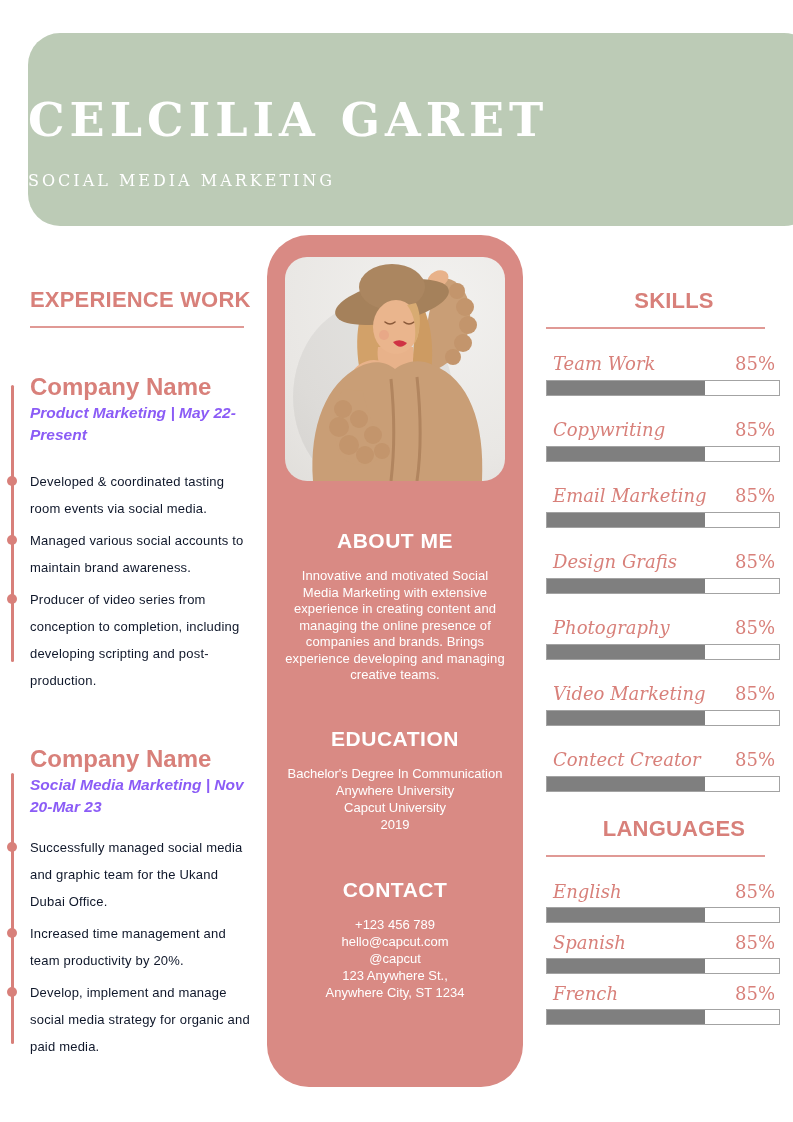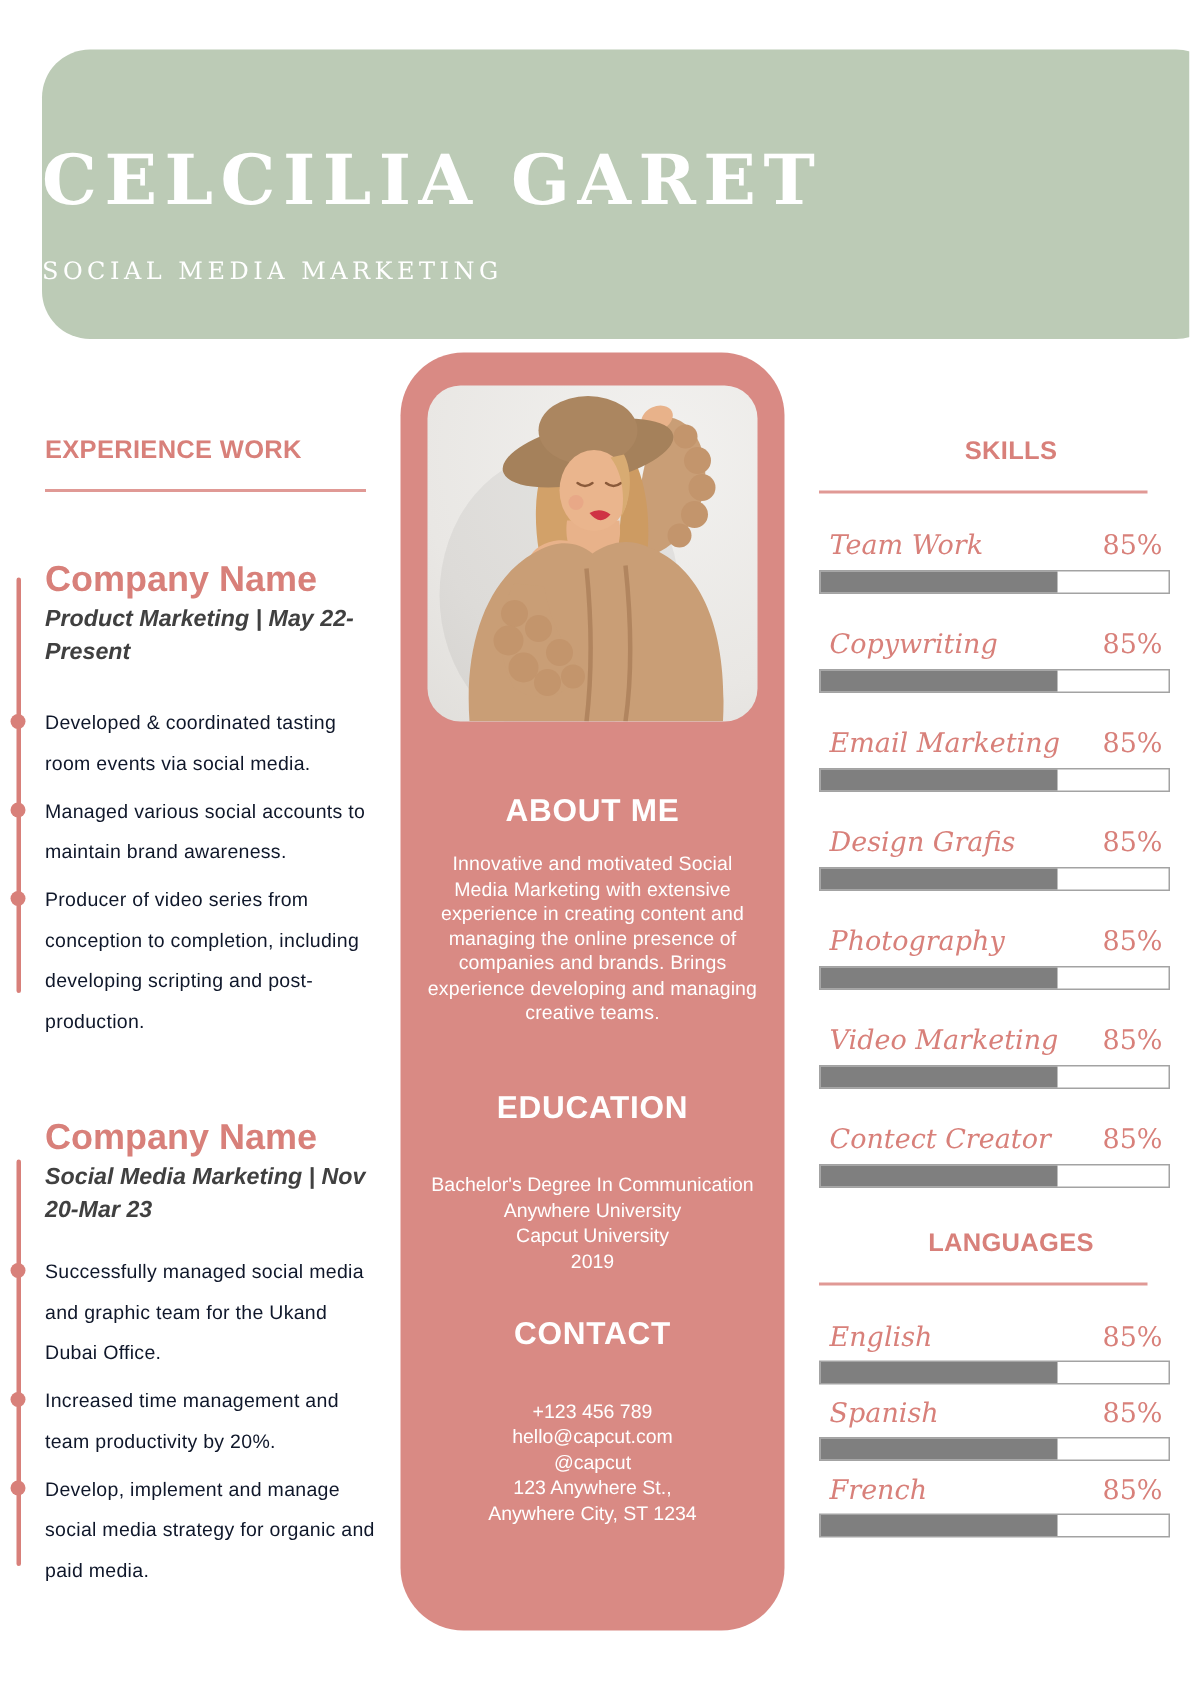--- a/index.html
+++ b/index.html
@@ -18,36 +18,36 @@
     padding-top:60px; font-family:"DejaVu Serif", serif; font-weight:bold;
     font-size:46px; letter-spacing:5px; color:#ffffff;
   }
   .person-title {
     margin-top:24px; font-family:"DejaVu Serif", serif; font-size:16px;
     letter-spacing:3px; color:#ffffff;
   }
 
   
   .section-title {
-    font-size:17px; font-weight:bold; color:#d8807a; letter-spacing:0.2px; line-height:26px;
+    font-size:22px; font-weight:bold; color:#d8807a; letter-spacing:0.2px; line-height:26px;
   }
   .divider { border-top:2px solid rgba(216,128,122,.8); }
 
   
   .experience { position:absolute; left:0; top:287px; width:262px; padding-left:30px; }
   .experience .divider { margin-top:13px; width:214px; }
   .job { position:relative; }
   .job-1 { margin-top:44px; }
   .job-2 { margin-top:50px; }
   .vline { position:absolute; left:-19px; width:3px; background:#d8807a; border-radius:2px; }
   .job-1 .vline { top:13px; height:277px; }
   .job-2 .vline { top:29px; height:271px; }
   .company { font-size:24px; font-weight:bold; color:#d8807a; line-height:30px; }
   .meta {
-    font-size:15.5px; font-weight:bold; font-style:italic; color:#404040;
+    font-size:15.5px; font-weight:bold; font-style:italic; color:#8b5cf6;
     line-height:22px; width:232px;
   }
   .bullets { margin-top:22px; width:220px; }
   .job-2 .bullets { margin-top:16px; }
   .bullet {
     position:relative; font-size:13px; line-height:27px; color:#0f172a;
     letter-spacing:0.2px; margin-bottom:5px;
   }
   .bullet::before {
     content:""; position:absolute; left:-23px; top:8px; width:10px; height:10px;
@@ -65,21 +65,21 @@
     background:radial-gradient(120% 120% at 70% 20%, #f2f1ef 0%, #e9e7e4 60%, #dddbd7 100%);
   }
   .photo svg { display:block; width:100%; height:100%; }
   .card-section { position:absolute; left:0; width:100%; }
   .card-heading { font-size:21px; font-weight:bold; letter-spacing:0.5px; line-height:24px; }
   .about-section   { top:294px; }
   .about-text {
     margin:15px auto 0; width:226px; font-size:13px; line-height:16.5px; letter-spacing:0.1px;
   }
   .education-section { top:492px; }
-  .card-lines { margin-top:30px; font-size:13px; line-height:17px; }
+  .card-lines { margin-top:14px; font-size:13px; line-height:17px; }
   .contact-section { top:643px; }
 
   
   .right-col { position:absolute; left:546px; top:288px; width:234px; }
   .right-col .section-title { margin-left:22px;text-align:center; }
   .right-col .divider { margin-top:13px; width:219px; }
   .rows { margin-top:24px; }
   .label-row {
     display:flex; justify-content:space-between; align-items:baseline;
     padding:0 5px 0 7px; font-family:"DejaVu Serif", serif;

